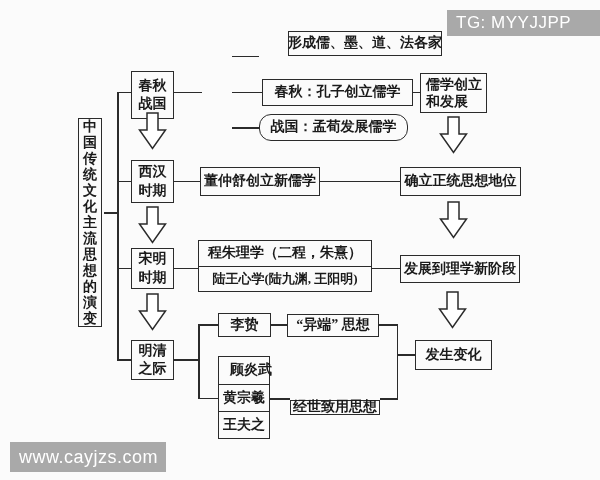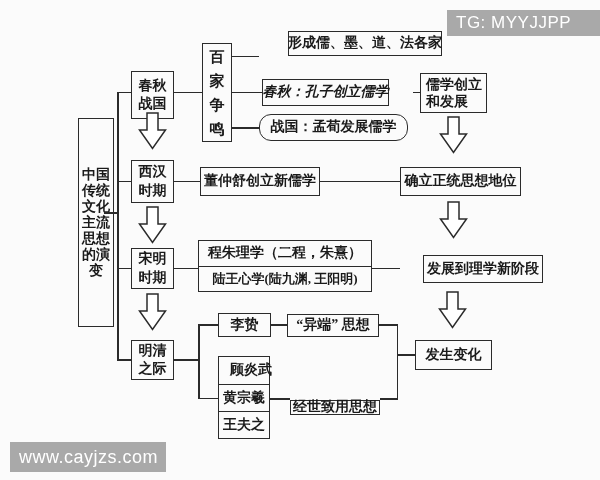--- a/index.html
+++ b/index.html
@@ -48,21 +48,21 @@
   .splitbox .cell + .cell{border-top:1.5px solid var(--line);font-size:13px;}
 </style>
 </head>
 <body>
 
 <div id="canvas">
 
   <div class="badge" style="left:447px;top:10px;width:153px;height:26px;font-size:17px;">TG: MYYJJPP</div>
   <div class="badge" style="left:10px;top:442px;width:156px;height:30px;font-size:18px;">www.cayjzs.com</div>
 
-  <div class="box vert" style="left:78px;top:118px;width:36px;height:209px;font-size:14px;">中国传统文化主流思想的演变</div>
+  <div class="box vert" style="left:78px;top:118px;width:24px;height:209px;font-size:14px;">中国传统文化主流思想的演变</div>
 
   <div class="hline" style="left:104px;top:212px;width:13px;"></div>
   <div class="vline" style="left:117px;top:91.5px;height:268px;"></div>
   <div class="hline" style="left:117px;top:91.5px;width:14px;"></div>
   <div class="hline" style="left:117px;top:180.5px;width:14px;"></div>
   <div class="hline" style="left:117px;top:267.5px;width:14px;"></div>
   <div class="hline" style="left:117px;top:359px;width:14px;"></div>
 
   <div class="box" style="left:131px;top:71px;width:43px;height:48px;">春秋
 战国</div>
@@ -77,27 +77,26 @@
     <polygon points="9,1 20,1 20,18 27.5,18 14.5,36.5 1.5,18 9,18" fill="#fff" stroke="#2b2b2b" stroke-width="1.5"></polygon>
   </svg>
   <svg class="arrow" style="left:137.5px;top:206px;" width="29" height="38" viewBox="0 0 29 38">
     <polygon points="9,1 20,1 20,18 27.5,18 14.5,36.5 1.5,18 9,18" fill="#fff" stroke="#2b2b2b" stroke-width="1.5"></polygon>
   </svg>
   <svg class="arrow" style="left:137.5px;top:293px;" width="29" height="38" viewBox="0 0 29 38">
     <polygon points="9,1 20,1 20,18 27.5,18 14.5,36.5 1.5,18 9,18" fill="#fff" stroke="#2b2b2b" stroke-width="1.5"></polygon>
   </svg>
 
   <div class="hline" style="left:174px;top:91.5px;width:28px;"></div>
-  <div class="box vert" style="left:202px;top:43px;width:30px;height:99px;font-size:15px;line-height:24px;">百家争鸣</div>
   <div class="hline" style="left:232px;top:55.5px;width:27px;"></div>
   <div class="hline" style="left:232px;top:91.5px;width:30px;"></div>
   <div class="hline" style="left:232px;top:127px;width:27px;"></div>
 
   <div class="box" style="left:259px;top:31px;width:154px;height:25px;font-size:14px;white-space:nowrap;margin-left:29px;">形成儒、墨、道、法各家</div>
-  <div class="box" style="left:262px;top:79px;width:127px;height:27px;white-space:nowrap;font-style:italic;">春秋：孔子创立儒学</div>
+  <div class="box" style="left:262px;top:79px;width:151px;height:27px;white-space:nowrap;">春秋：孔子创立儒学</div>
   <div class="box" style="left:259px;top:114px;width:149px;height:27px;white-space:nowrap;border-radius:12px;">战国：孟荀发展儒学</div>
 
   <div class="hline" style="left:413px;top:91.5px;width:7px;"></div>
   <div class="box leftalign" style="left:420px;top:73px;width:67px;height:40px;">儒学创立
 和发展</div>
 
   <svg class="arrow" style="left:438.5px;top:116px;" width="29" height="38" viewBox="0 0 29 38">
     <polygon points="9,1 20,1 20,18 27.5,18 14.5,36.5 1.5,18 9,18" fill="#fff" stroke="#2b2b2b" stroke-width="1.5"></polygon>
   </svg>
 
@@ -109,21 +108,21 @@
   <svg class="arrow" style="left:438.5px;top:201px;" width="29" height="38" viewBox="0 0 29 38">
     <polygon points="9,1 20,1 20,18 27.5,18 14.5,36.5 1.5,18 9,18" fill="#fff" stroke="#2b2b2b" stroke-width="1.5"></polygon>
   </svg>
 
   <div class="hline" style="left:174px;top:267.5px;width:24px;"></div>
   <div class="splitbox" style="left:198px;top:240px;width:174px;height:52px;">
     <div class="cell">程朱理学（二程，朱熹）</div>
     <div class="cell">陆王心学(陆九渊, 王阳明)</div>
   </div>
   <div class="hline" style="left:372px;top:267.5px;width:28px;"></div>
-  <div class="box" style="left:400px;top:255px;width:120px;height:28px;white-space:nowrap;margin-left:23px;">发展到理学新阶段</div>
+  <div class="box" style="left:400px;top:255px;width:120px;height:28px;white-space:nowrap;">发展到理学新阶段</div>
 
   <svg class="arrow" style="left:438px;top:291px;" width="29" height="38" viewBox="0 0 29 38">
     <polygon points="9,1 20,1 20,18 27.5,18 14.5,36.5 1.5,18 9,18" fill="#fff" stroke="#2b2b2b" stroke-width="1.5"></polygon>
   </svg>
 
   <div class="hline" style="left:174px;top:359px;width:24px;"></div>
   <div class="vline" style="left:198px;top:324px;height:75px;"></div>
   <div class="hline" style="left:198px;top:324px;width:20px;"></div>
   <div class="hline" style="left:198px;top:397.5px;width:20px;"></div>
 

